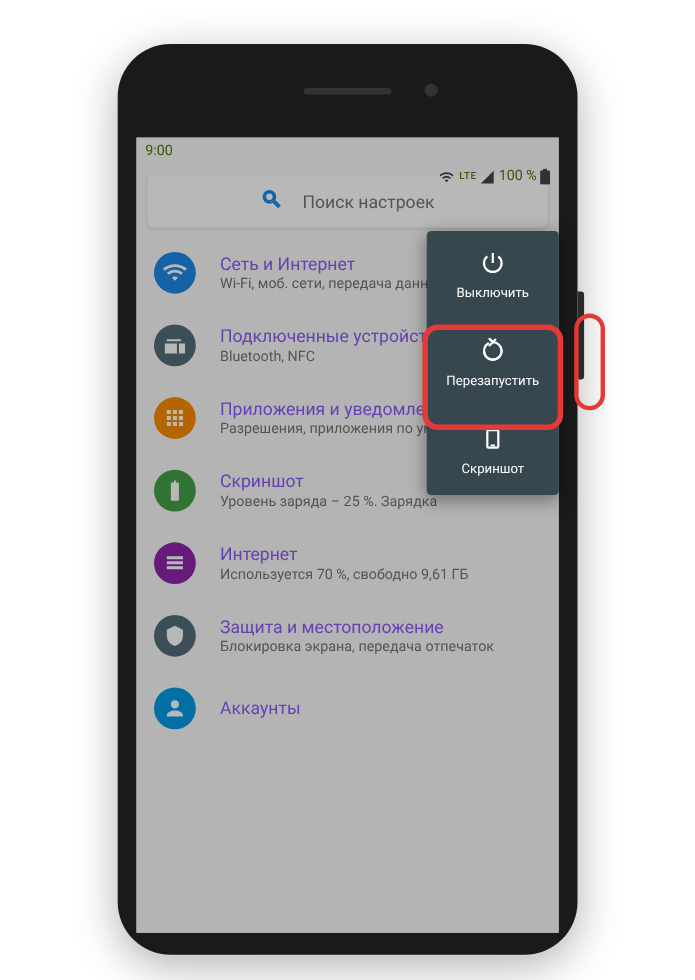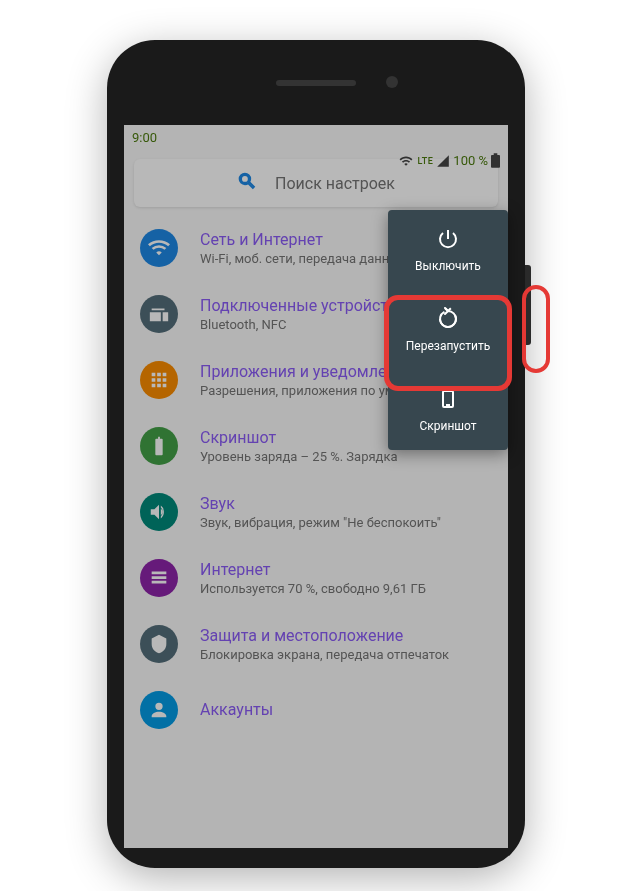--- a/index.html
+++ b/index.html
@@ -229,31 +229,20 @@
         </div>
         <div class="item">
           <div class="icon-circle" style="background:#43a047">
             <svg viewBox="0 0 24 24">
               <path d="M15 4h-2V2h-2v2H9a1 1 0 00-1 1v16a1 1 0 001 1h6a1 1 0 001-1V5a1 1 0 00-1-1z"></path>
             </svg>
           </div>
           <div class="item-text">
             <div class="item-title">Скриншот</div>
             <div class="item-sub">Уровень заряда – 25 %. Зарядка</div>
-          </div>
-        </div>
-        <div class="item">
-          <div class="icon-circle" style="background:#00897b">
-            <svg viewBox="0 0 24 24">
-              <path d="M3 9v6h4l5 5V4L7 9H3zm13 3a4 4 0 00-2-3.5v7A4 4 0 0016 12zm-2-7v2a7 7 0 010 10v2a9 9 0 000-14z"></path>
-            </svg>
-          </div>
-          <div class="item-text">
-            <div class="item-title">Звук</div>
-            <div class="item-sub">Звук, вибрация, режим "Не беспокоить"</div>
           </div>
         </div>
         <div class="item">
           <div class="icon-circle" style="background:#8e24aa">
             <svg viewBox="0 0 24 24">
               <path d="M4 5h16v3H4zm0 5h16v3H4zm0 5h16v3H4z"></path>
             </svg>
           </div>
           <div class="item-text">
             <div class="item-title">Интернет</div>

